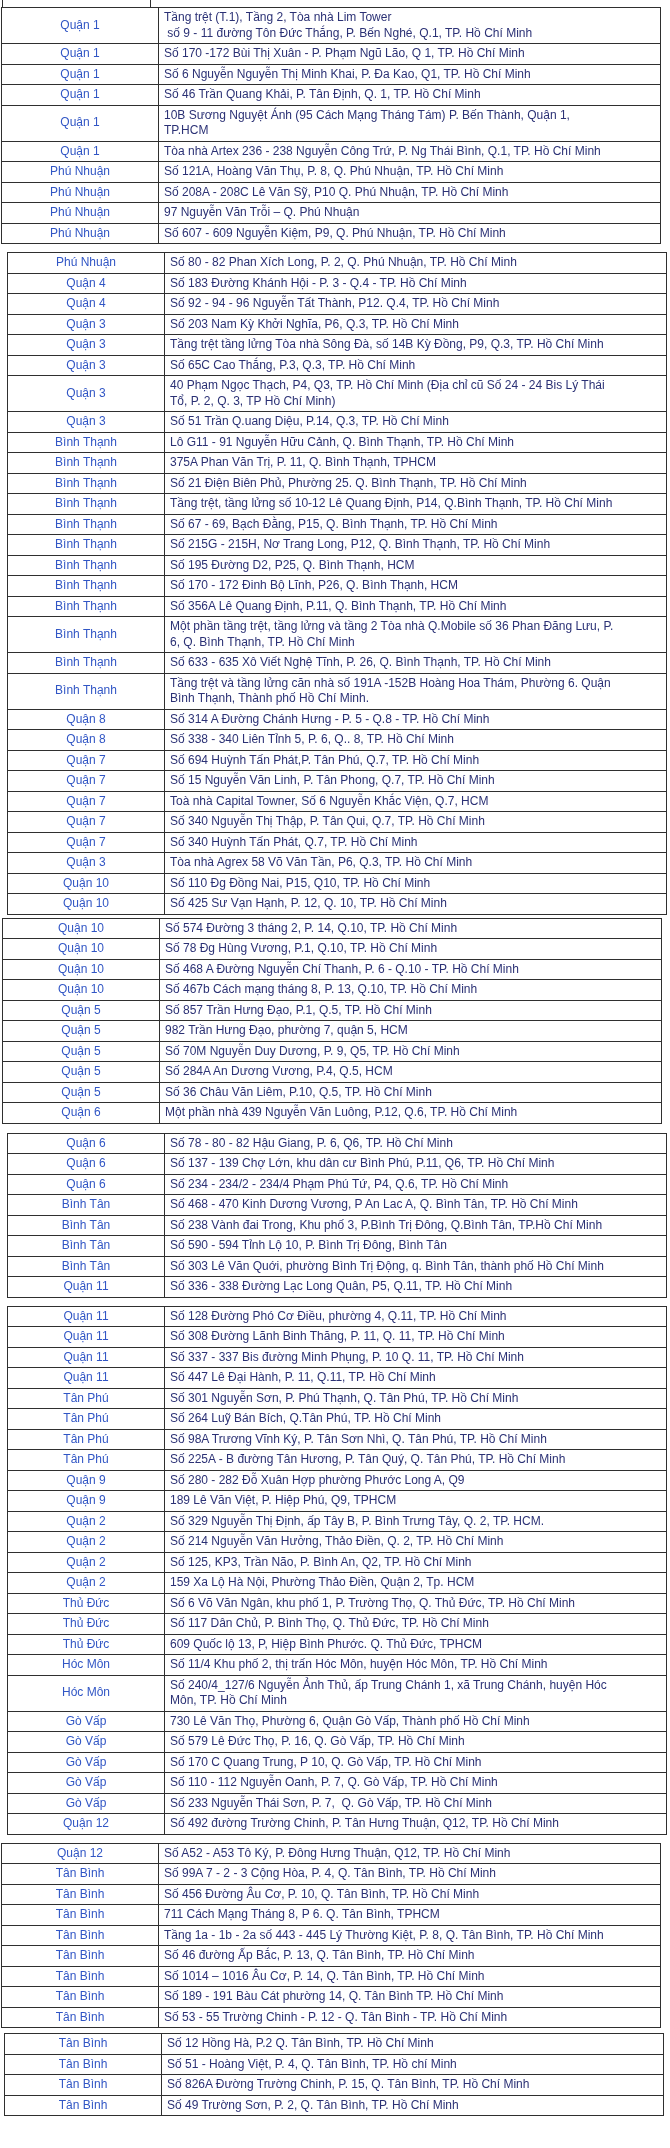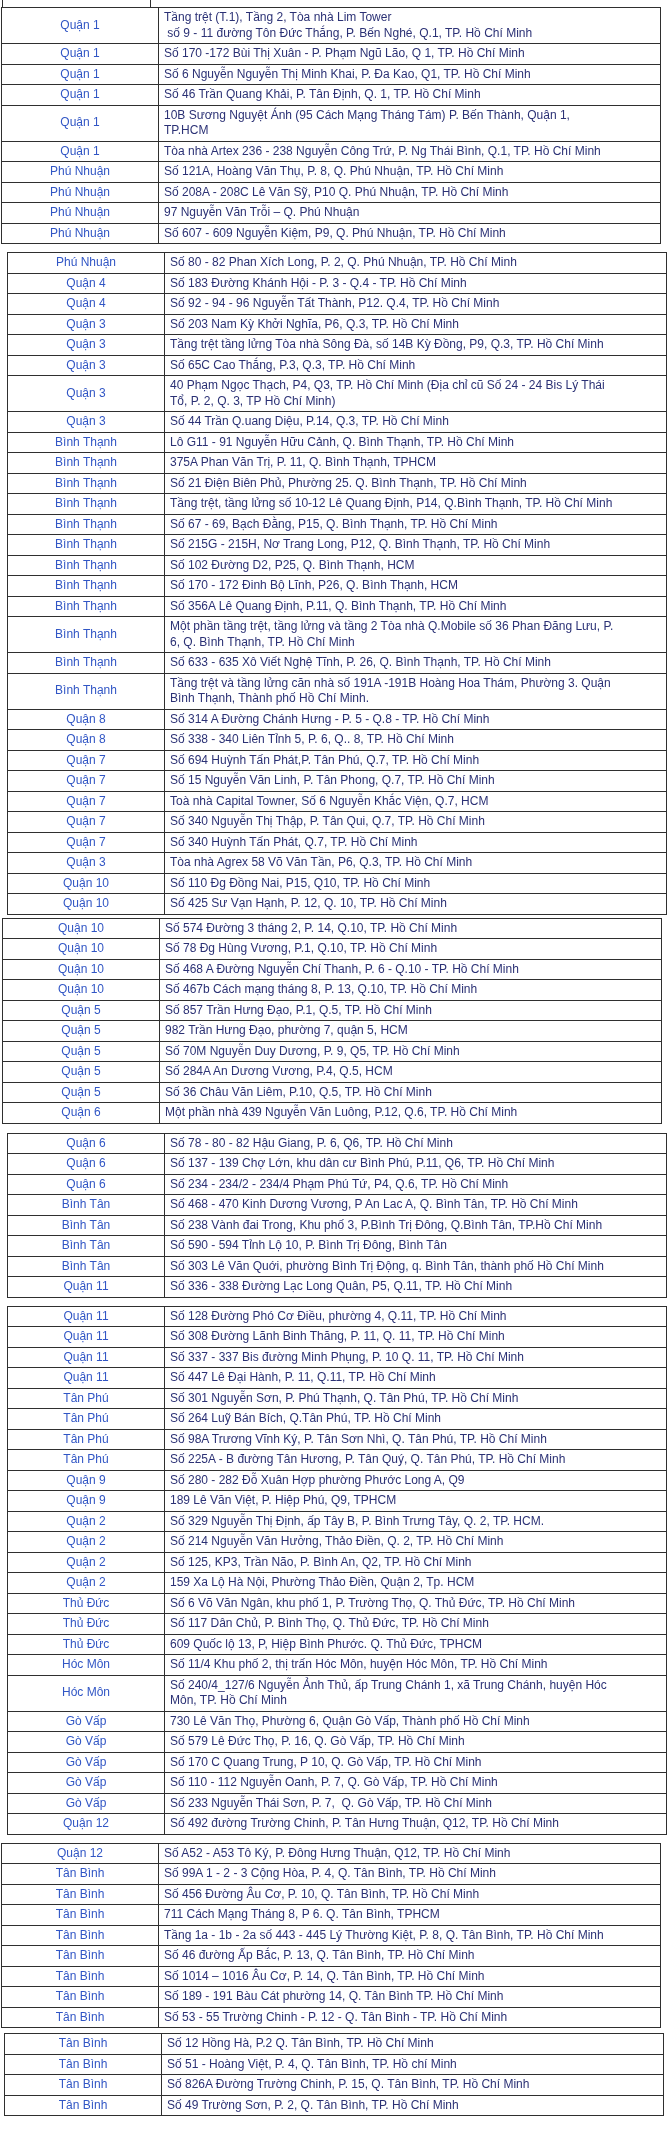--- a/index.html
+++ b/index.html
@@ -114,21 +114,21 @@
     <td class="district">Quận 3</td>
     <td class="address">Số 65C Cao Thắng, P.3, Q.3, TP. Hồ Chí Minh</td>
   </tr>
           <tr>
     <td class="district">Quận 3</td>
     <td class="address">40 Phạm Ngọc Thạch, P4, Q3, TP. Hồ Chí Minh (Địa chỉ cũ Số 24 - 24 Bis Lý Thái
 Tổ, P. 2, Q. 3, TP Hồ Chí Minh)</td>
   </tr>
           <tr>
     <td class="district">Quận 3</td>
-    <td class="address">Số 44 Trần Q.uang Diệu, P.14, Q.3, TP. Hồ Chí Minh</td>
+    <td class="address">Số 51 Trần Q.uang Diệu, P.14, Q.3, TP. Hồ Chí Minh</td>
   </tr>
           <tr>
     <td class="district">Bình Thạnh</td>
     <td class="address">Lô G11 - 91 Nguyễn Hữu Cảnh, Q. Bình Thạnh, TP. Hồ Chí Minh</td>
   </tr>
           <tr>
     <td class="district">Bình Thạnh</td>
     <td class="address">375A Phan Văn Trị, P. 11, Q. Bình Thạnh, TPHCM</td>
   </tr>
           <tr>
@@ -142,42 +142,42 @@
           <tr>
     <td class="district">Bình Thạnh</td>
     <td class="address">Số 67 - 69, Bạch Đằng, P15, Q. Bình Thạnh, TP. Hồ Chí Minh</td>
   </tr>
           <tr>
     <td class="district">Bình Thạnh</td>
     <td class="address">Số 215G - 215H, Nơ Trang Long, P12, Q. Bình Thạnh, TP. Hồ Chí Minh</td>
   </tr>
           <tr>
     <td class="district">Bình Thạnh</td>
-    <td class="address">Số 102 Đường D2, P25, Q. Bình Thạnh, HCM</td>
+    <td class="address">Số 195 Đường D2, P25, Q. Bình Thạnh, HCM</td>
   </tr>
           <tr>
     <td class="district">Bình Thạnh</td>
     <td class="address">Số 170 - 172 Đinh Bộ Lĩnh, P26, Q. Bình Thạnh, HCM</td>
   </tr>
           <tr>
     <td class="district">Bình Thạnh</td>
     <td class="address">Số 356A Lê Quang Định, P.11, Q. Bình Thạnh, TP. Hồ Chí Minh</td>
   </tr>
           <tr>
     <td class="district">Bình Thạnh</td>
     <td class="address">Một phần tầng trệt, tầng lửng và tầng 2 Tòa nhà Q.Mobile số 36 Phan Đăng Lưu, P.
 6, Q. Bình Thạnh, TP. Hồ Chí Minh</td>
   </tr>
           <tr>
     <td class="district">Bình Thạnh</td>
     <td class="address">Số 633 - 635 Xô Viết Nghệ Tĩnh, P. 26, Q. Bình Thạnh, TP. Hồ Chí Minh</td>
   </tr>
           <tr>
     <td class="district">Bình Thạnh</td>
-    <td class="address">Tầng trệt và tầng lửng căn nhà số 191A -191B Hoàng Hoa Thám, Phường 3. Quận
+    <td class="address">Tầng trệt và tầng lửng căn nhà số 191A -152B Hoàng Hoa Thám, Phường 6. Quận
 Bình Thạnh, Thành phố Hồ Chí Minh.</td>
   </tr>
           <tr>
     <td class="district">Quận 8</td>
     <td class="address">Số 314 A Đường Chánh Hưng - P. 5 - Q.8 - TP. Hồ Chí Minh</td>
   </tr>
           <tr>
     <td class="district">Quận 8</td>
     <td class="address">Số 338 - 340 Liên Tỉnh 5, P. 6, Q.. 8, TP. Hồ Chí Minh</td>
   </tr>
@@ -401,21 +401,21 @@
         </tbody>
   </table>
       <table class="seg" style="margin-top: 8px; margin-left: 1px;">
     <tbody>
           <tr>
     <td class="district">Quận 12</td>
     <td class="address">Số A52 - A53 Tô Ký, P. Đông Hưng Thuận, Q12, TP. Hồ Chí Minh</td>
   </tr>
           <tr>
     <td class="district">Tân Bình</td>
-    <td class="address">Số 99A 1 - 2 - 3 Cộng Hòa, P. 4, Q. Tân Bình, TP. Hồ Chí Minh</td>
+    <td class="address">Số 99A 7 - 2 - 3 Cộng Hòa, P. 4, Q. Tân Bình, TP. Hồ Chí Minh</td>
   </tr>
           <tr>
     <td class="district">Tân Bình</td>
     <td class="address">Số 456 Đường Âu Cơ, P. 10, Q. Tân Bình, TP. Hồ Chí Minh</td>
   </tr>
           <tr>
     <td class="district">Tân Bình</td>
     <td class="address">711 Cách Mạng Tháng 8, P 6. Q. Tân Bình, TPHCM</td>
   </tr>
           <tr>

